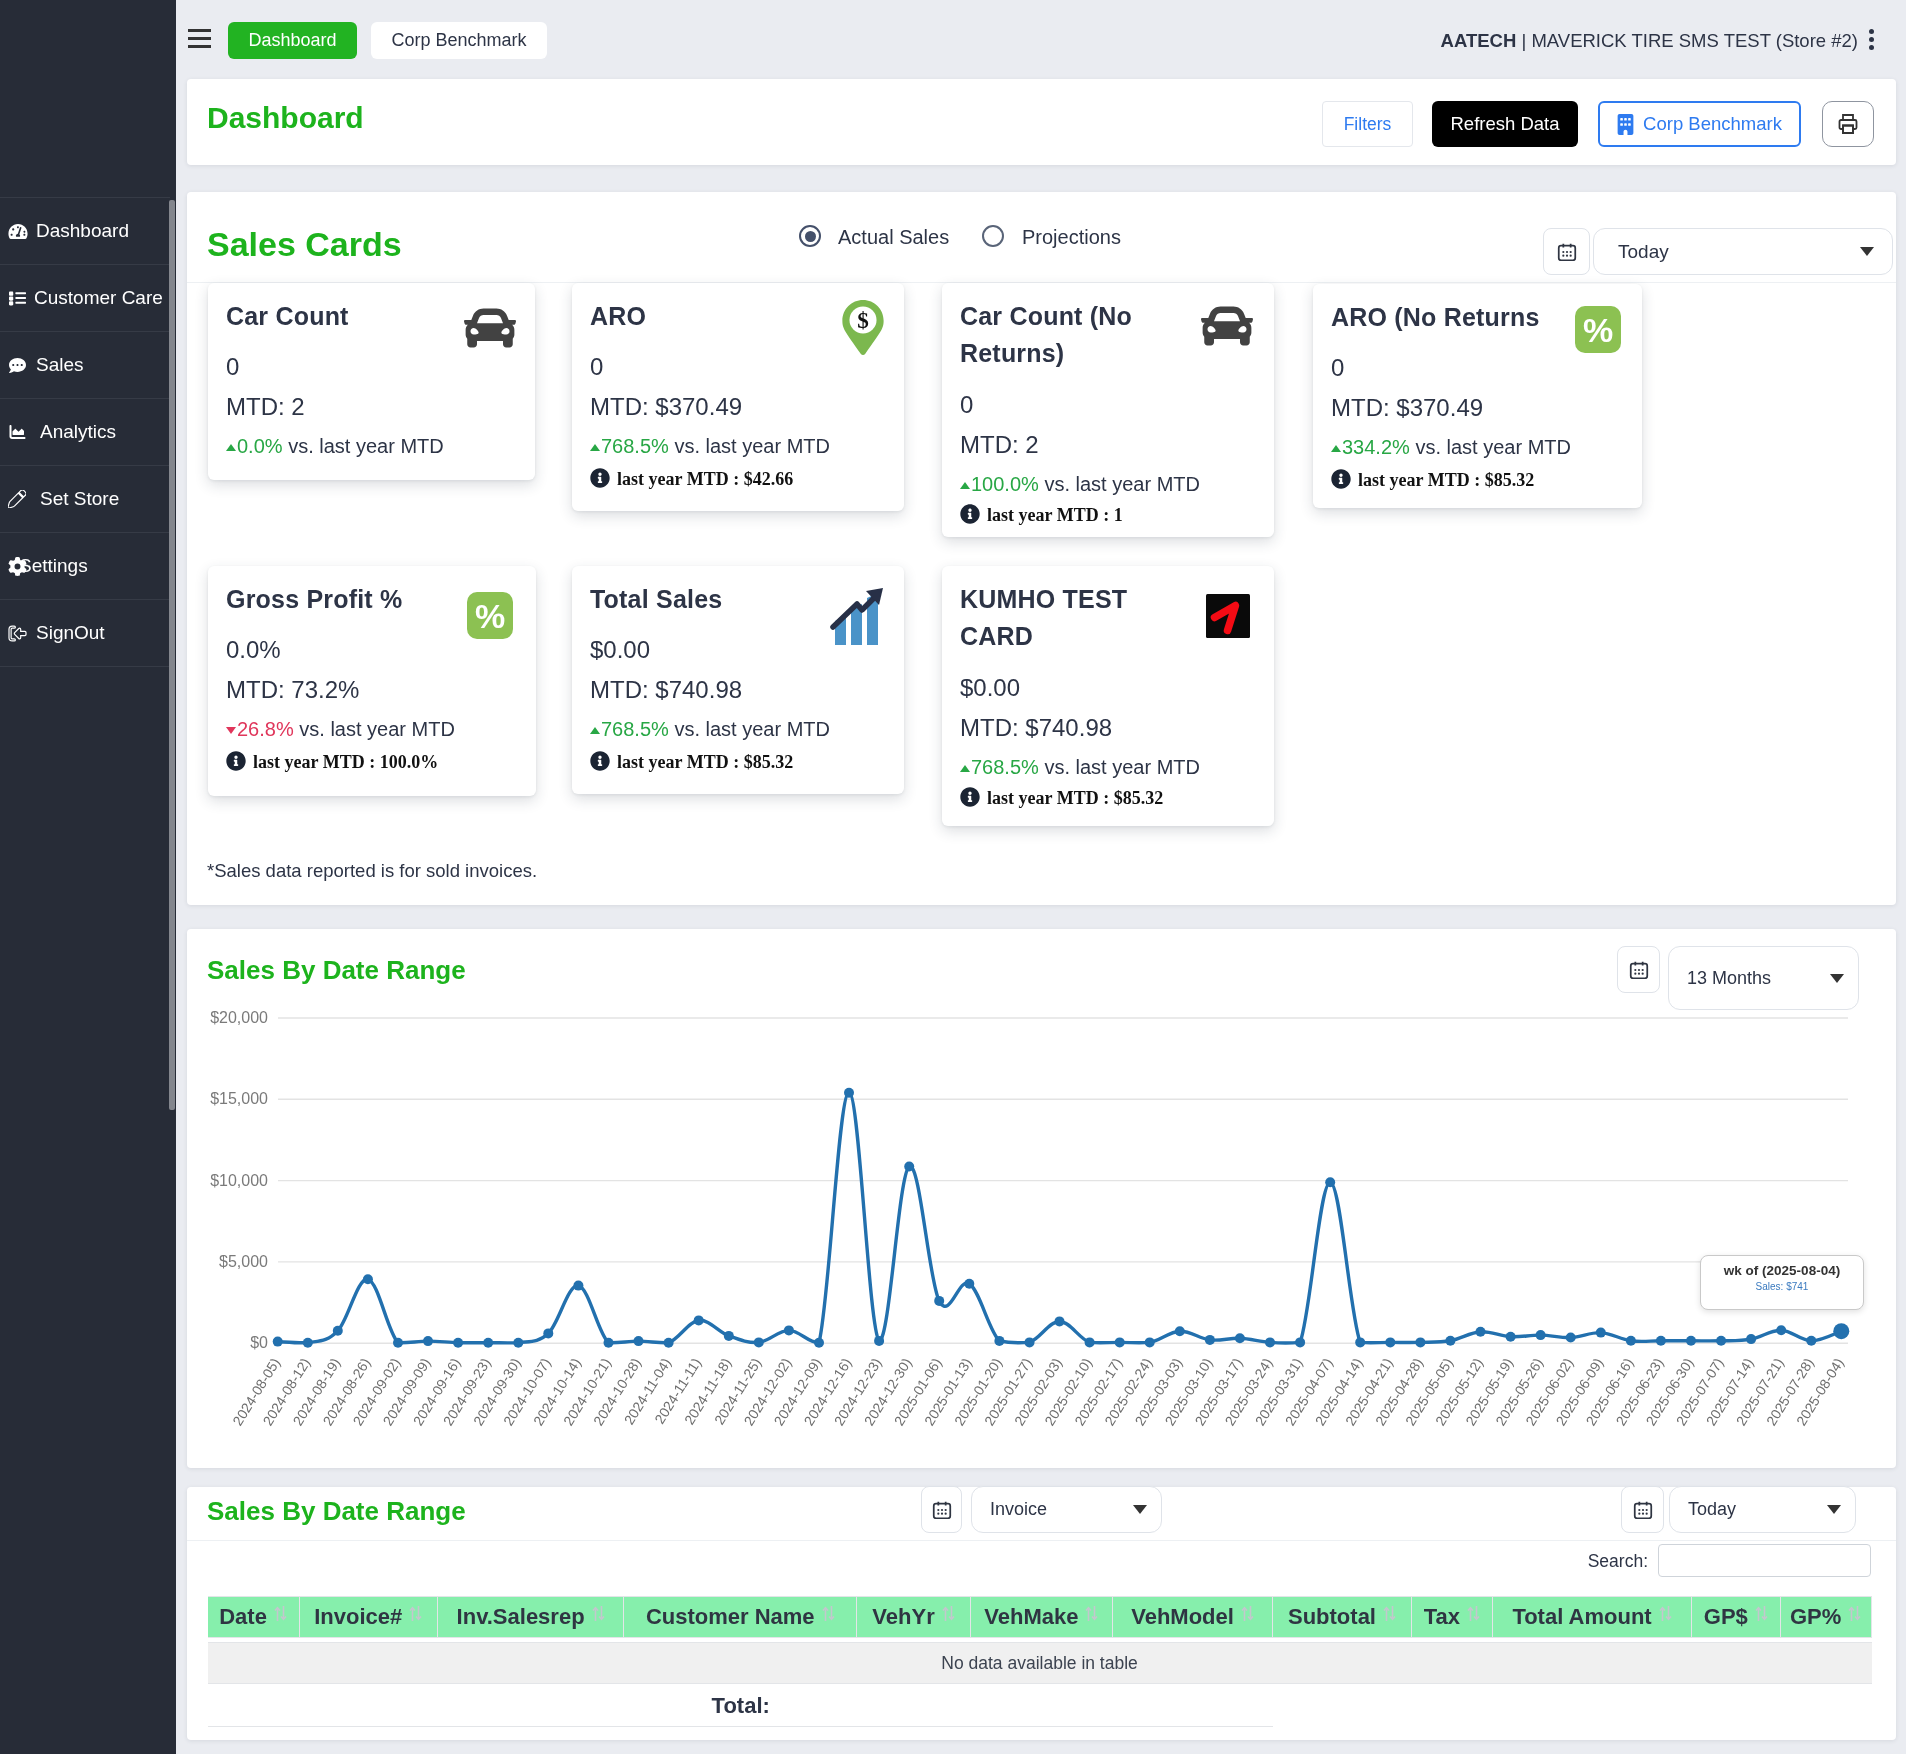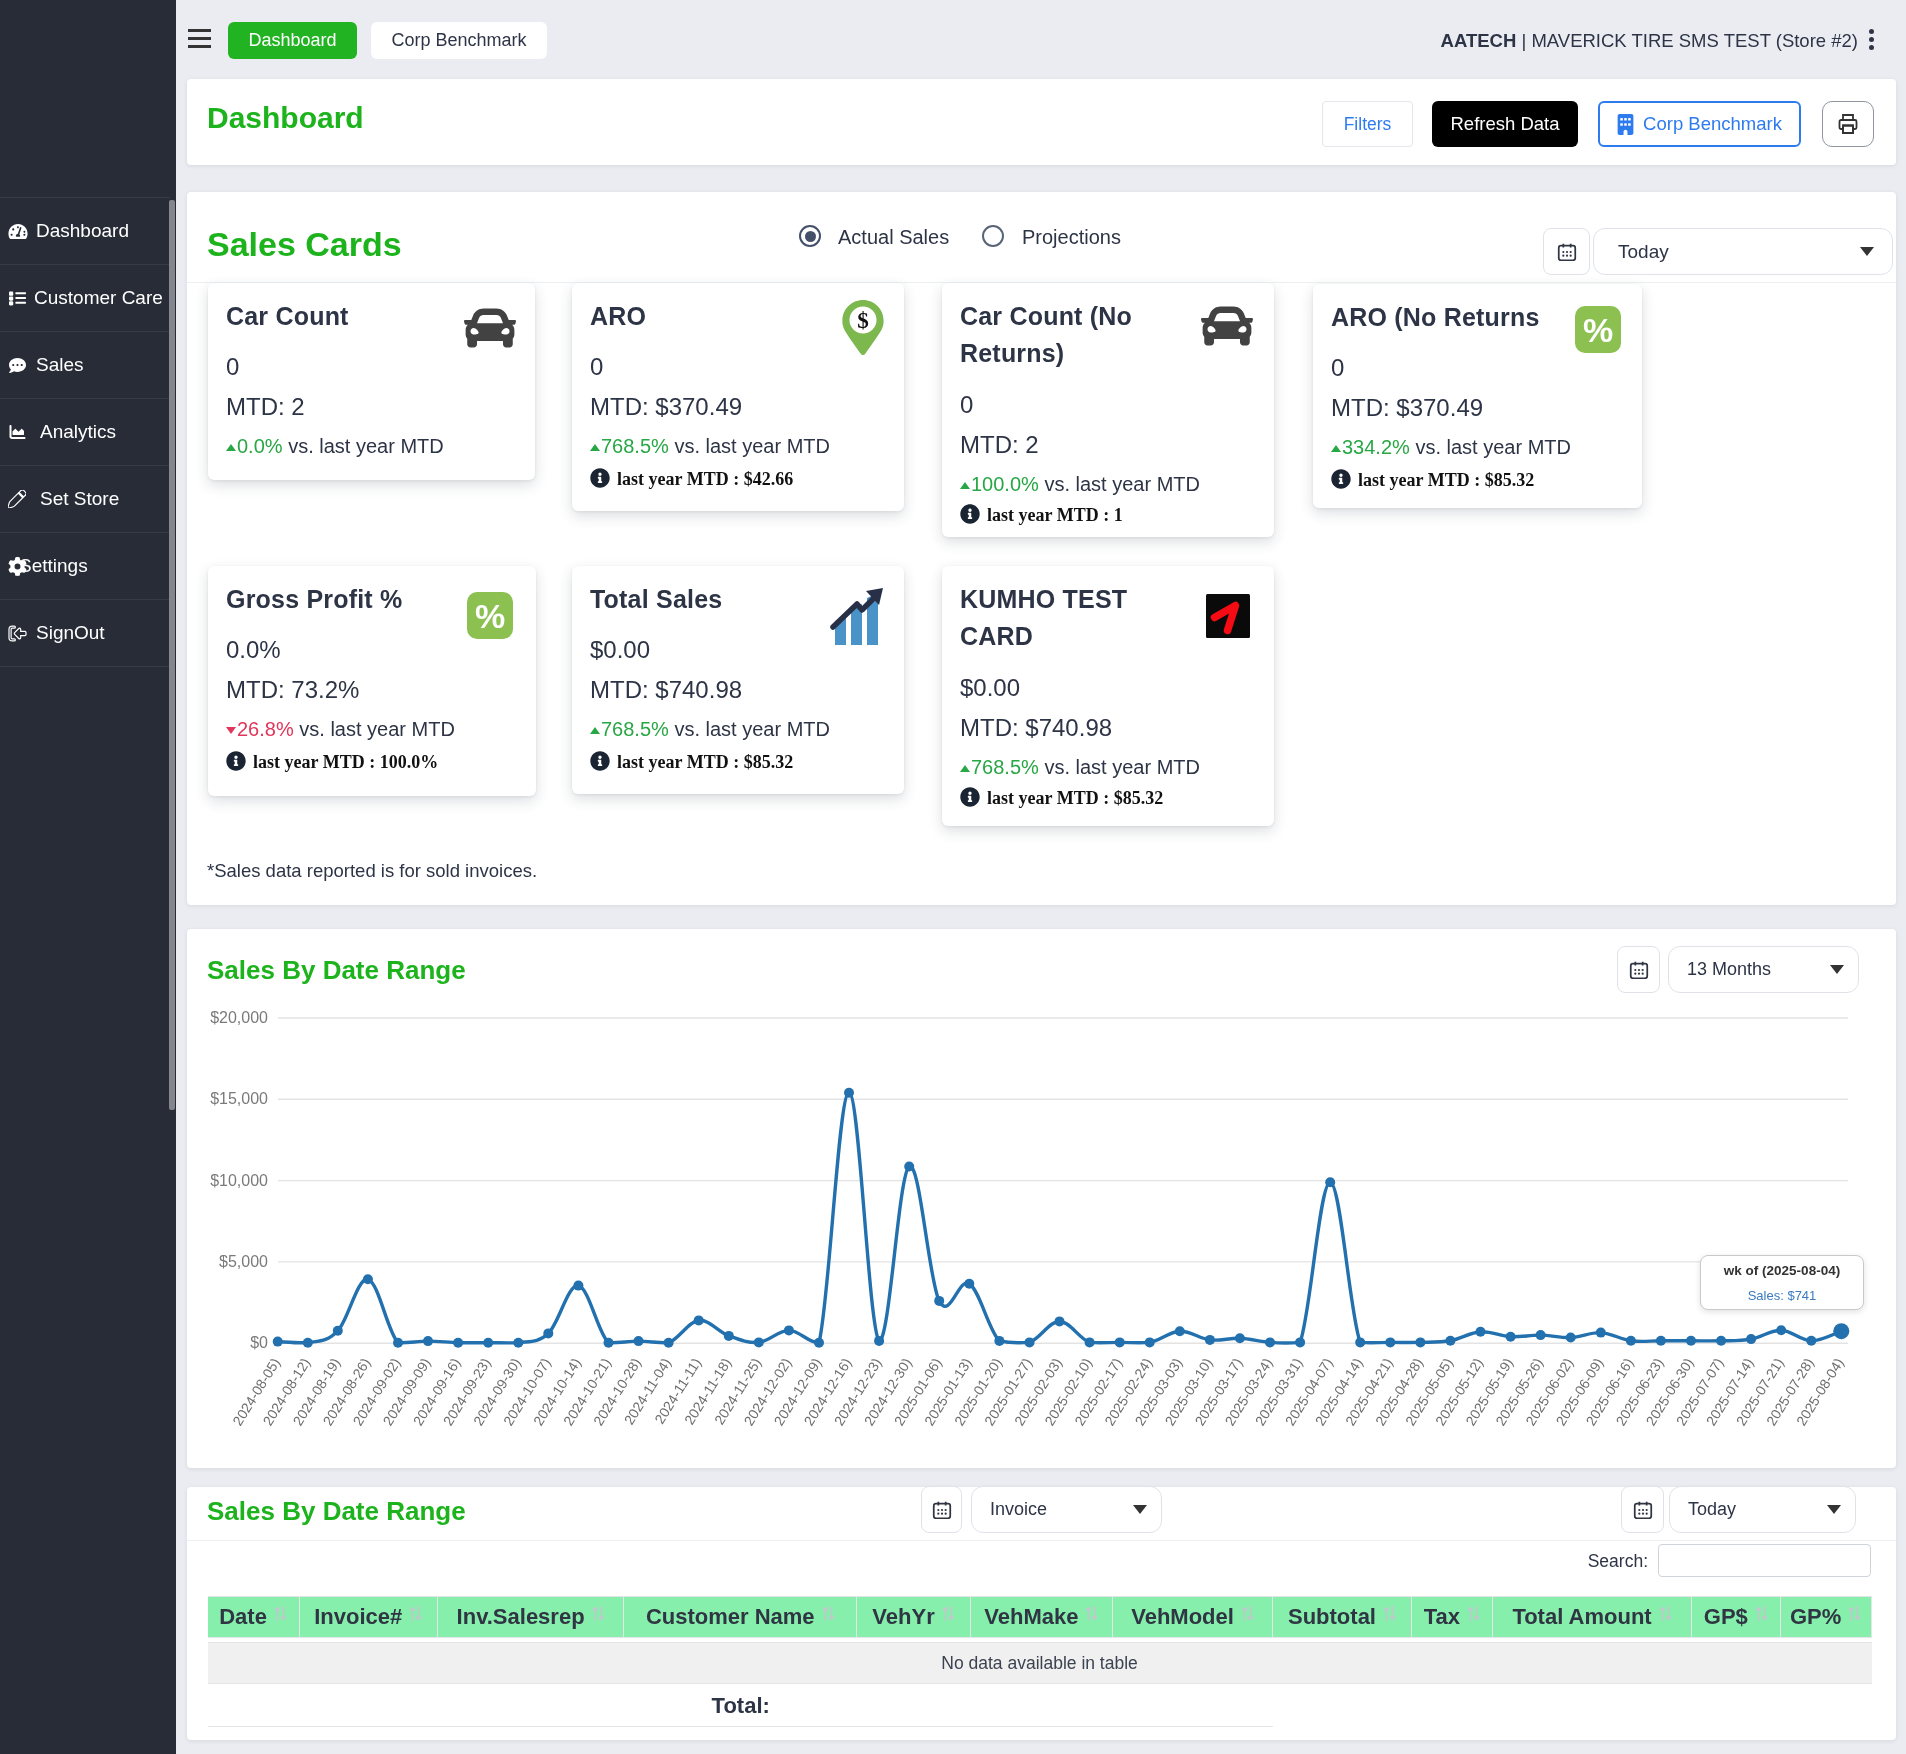--- a/index.html
+++ b/index.html
@@ -224,21 +224,21 @@
       <g fill="#2f3542" stroke="none">
         <circle cx="8" cy="12" r="1.2"></circle>
         <circle cx="12" cy="12" r="1.2"></circle>
         <circle cx="16" cy="12" r="1.2"></circle>
         <circle cx="8" cy="16" r="1.2"></circle>
         <circle cx="12" cy="16" r="1.2"></circle>
         <circle cx="16" cy="16" r="1.2"></circle>
       </g>
     </svg>
   </div>
-<div class="selbox" style="left:1668px;top:946px;width:191px;height:47px;padding-left:18px;font-size:18px">13 Months<span class="car" style="right:14px"></span></div>
+<div class="selbox" style="left:1668px;top:946px;width:191px;height:64px;padding-left:18px;font-size:18px">13 Months<span class="car" style="right:14px"></span></div>
 <svg class="abs" style="left:0;top:0" width="1906" height="1754" viewBox="0 0 1906 1754">
     <line x1="278" y1="1343.2" x2="1848" y2="1343.2" stroke="#e3e3e3" stroke-width="1.4"></line>
     <text x="268" y="1348.2" text-anchor="end" font-size="16" fill="#7a7a7a" font-family="Liberation Sans,sans-serif">$0</text>
     <line x1="278" y1="1261.9" x2="1848" y2="1261.9" stroke="#e3e3e3" stroke-width="1.4"></line>
     <text x="268" y="1266.9" text-anchor="end" font-size="16" fill="#7a7a7a" font-family="Liberation Sans,sans-serif">$5,000</text>
     <line x1="278" y1="1180.6" x2="1848" y2="1180.6" stroke="#e3e3e3" stroke-width="1.4"></line>
     <text x="268" y="1185.6" text-anchor="end" font-size="16" fill="#7a7a7a" font-family="Liberation Sans,sans-serif">$10,000</text>
     <line x1="278" y1="1099.3" x2="1848" y2="1099.3" stroke="#e3e3e3" stroke-width="1.4"></line>
     <text x="268" y="1104.3" text-anchor="end" font-size="16" fill="#7a7a7a" font-family="Liberation Sans,sans-serif">$15,000</text>
     <line x1="278" y1="1018.0" x2="1848" y2="1018.0" stroke="#e3e3e3" stroke-width="1.4"></line>
@@ -346,21 +346,21 @@
     <text x="1663.9" y="1362" font-size="14" fill="#6e6e6e" font-family="Liberation Sans,sans-serif" text-anchor="end" transform="rotate(-58 1663.9 1362)">2025-06-23)</text>
     <text x="1694.0" y="1362" font-size="14" fill="#6e6e6e" font-family="Liberation Sans,sans-serif" text-anchor="end" transform="rotate(-58 1694.0 1362)">2025-06-30)</text>
     <text x="1724.1" y="1362" font-size="14" fill="#6e6e6e" font-family="Liberation Sans,sans-serif" text-anchor="end" transform="rotate(-58 1724.1 1362)">2025-07-07)</text>
     <text x="1754.1" y="1362" font-size="14" fill="#6e6e6e" font-family="Liberation Sans,sans-serif" text-anchor="end" transform="rotate(-58 1754.1 1362)">2025-07-14)</text>
     <text x="1784.2" y="1362" font-size="14" fill="#6e6e6e" font-family="Liberation Sans,sans-serif" text-anchor="end" transform="rotate(-58 1784.2 1362)">2025-07-21)</text>
     <text x="1814.3" y="1362" font-size="14" fill="#6e6e6e" font-family="Liberation Sans,sans-serif" text-anchor="end" transform="rotate(-58 1814.3 1362)">2025-07-28)</text>
     <text x="1844.3" y="1362" font-size="14" fill="#6e6e6e" font-family="Liberation Sans,sans-serif" text-anchor="end" transform="rotate(-58 1844.3 1362)">2025-08-04)</text>
   </svg>
 <div class="abs" style="left:1700px;top:1255px;width:164px;height:55px;background:#fff;border:1px solid #c9c9c9;border-radius:8px;box-shadow:0 2px 6px rgba(0,0,0,.12);text-align:center">
     <div style="margin-top:7px;font-size:13.5px;font-weight:bold;color:#333">wk of (2025-08-04)</div>
-    <div style="margin-top:10px;font-size:13px;color:#3a7abf">Sales: $741</div>
+    <div style="margin-top:3px;font-size:10px;color:#3a7abf">Sales: $741</div>
   </div>
 <div class="panel" style="left:187px;top:1487px;width:1709px;height:253px"></div>
 <div class="abs gtitle" style="left:207px;top:1496px;font-size:26px">Sales By Date Range</div>
 <div class="calbtn" style="left:921px;top:1486px;width:41px;height:47px">
     <svg width="22" height="22" viewBox="0 0 24 24" fill="none" stroke="#2f3542" stroke-width="1.9">
       <rect x="3" y="5" width="18" height="16" rx="2.5"></rect>
       <path d="M8 3v4M16 3v4"></path>
       <g fill="#2f3542" stroke="none">
         <circle cx="8" cy="12" r="1.2"></circle>
         <circle cx="12" cy="12" r="1.2"></circle>

